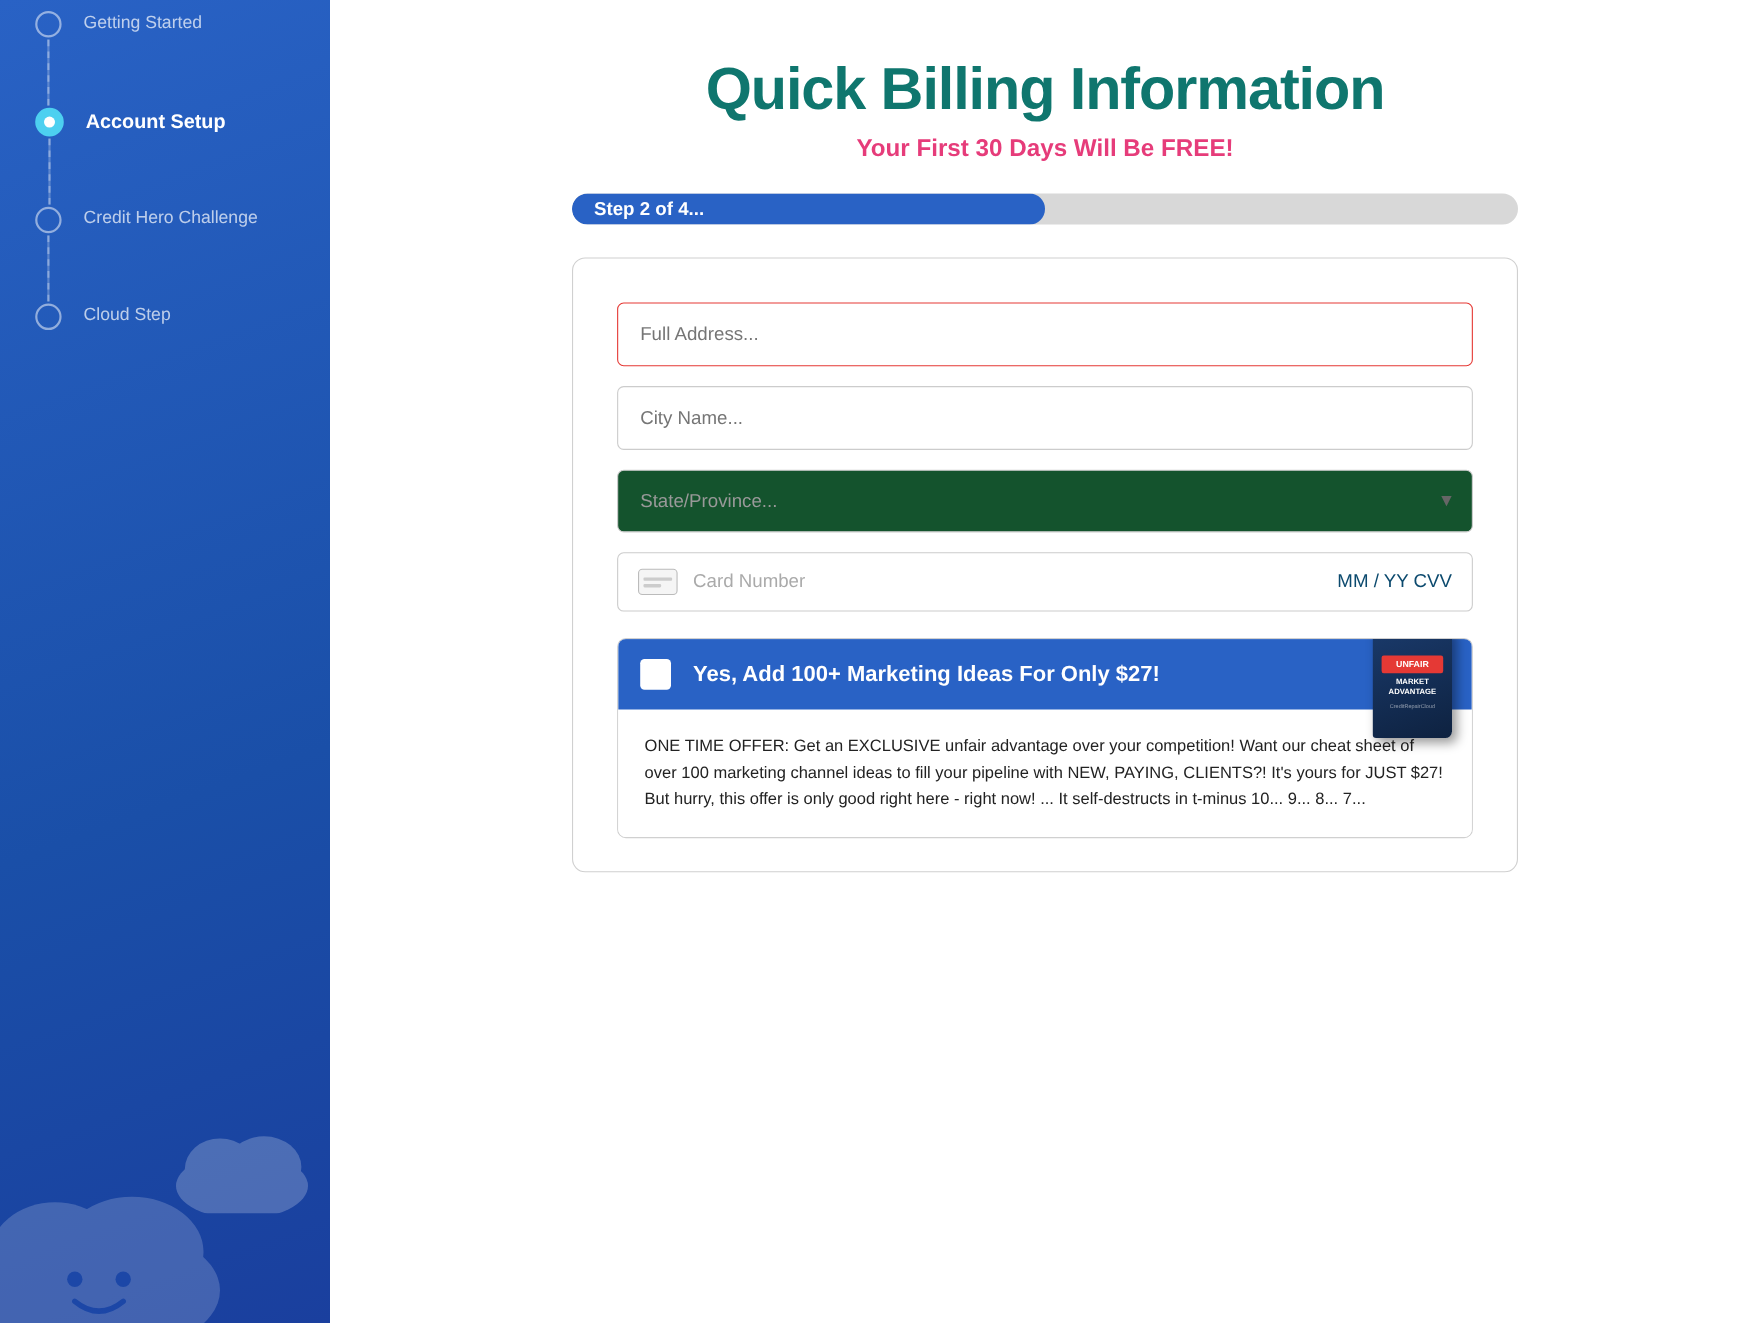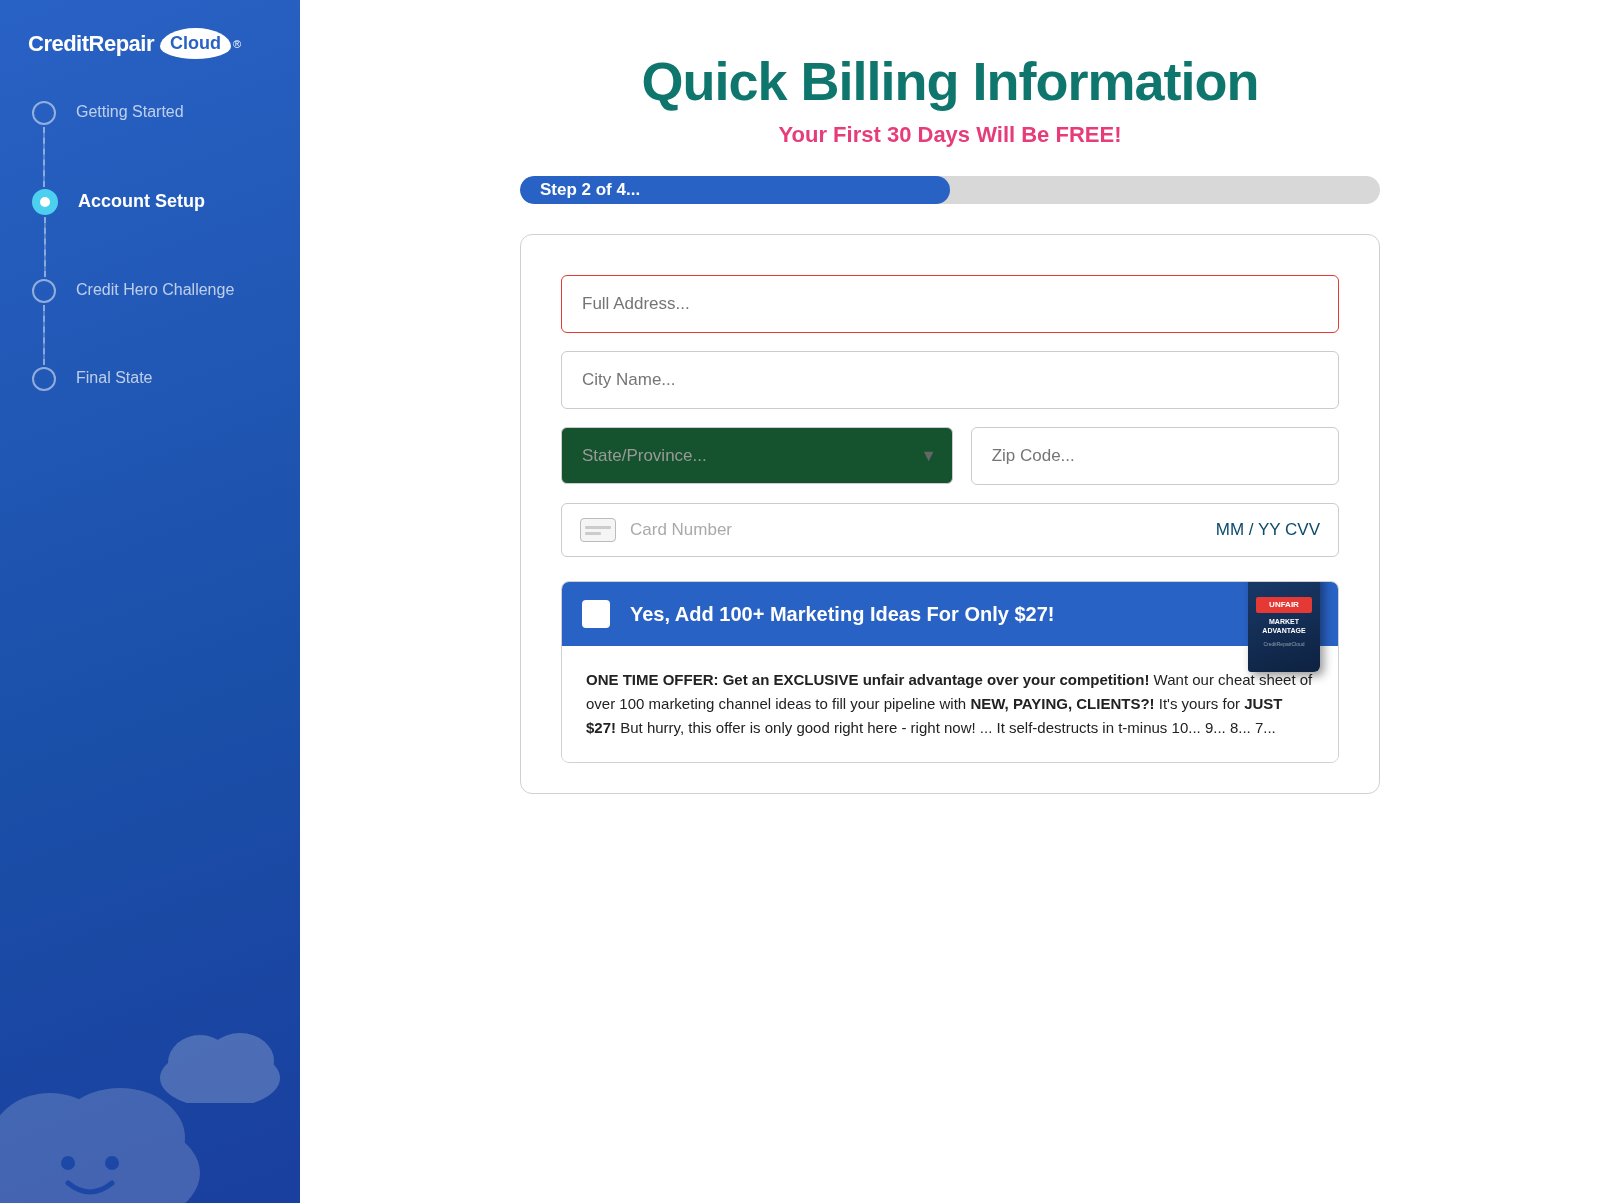--- a/index.html
+++ b/index.html
@@ -391,21 +391,21 @@
     }
 
     .upsell-body p {
       font-size: 15px;
       font-weight: 500;
       color: #222;
       line-height: 1.6;
     }
 
     .upsell-body strong {
-      font-weight: 700;
+      font-weight: 400;
       text-align: right;
     }
 
     
     .sidebar-bottom {
       position: absolute;
       bottom: 0;
       left: 0;
       width: 100%;
       height: 240px;
@@ -423,27 +423,20 @@
       position: absolute;
       bottom: 100px;
       right: 20px;
       opacity: 0.22;
     }
   </style>
 </head>
 <body>
 
 <div class="sidebar">
-  <div class="sidebar-logo">
-    <span class="logo-text">CreditRepair</span>
-    <span class="logo-cloud">
-      <span>Cloud</span>
-    </span>
-    <span class="logo-reg">®</span>
-  </div>
 
   <div class="sidebar-steps">
 
     <div class="step-item">
       <div class="step-connector">
         <div class="step-circle"></div>
         <div class="step-line"></div>
       </div>
       <div class="step-label">Getting Started</div>
     </div>
@@ -461,21 +454,21 @@
         <div class="step-circle"></div>
         <div class="step-line"></div>
       </div>
       <div class="step-label">Credit Hero Challenge</div>
     </div>
 
     <div class="step-item">
       <div class="step-connector">
         <div class="step-circle"></div>
       </div>
-      <div class="step-label">Final State</div>
+      <div class="step-label">Cloud Step</div>
     </div>
 
   </div>
 
   <div class="sidebar-bottom">
     <svg class="cloud-big" width="220" height="160" viewBox="0 0 220 160">
       <ellipse cx="110" cy="110" rx="110" ry="60" fill="white"></ellipse>
       <ellipse cx="70" cy="80" rx="60" ry="50" fill="white"></ellipse>
       <ellipse cx="140" cy="75" rx="65" ry="50" fill="white"></ellipse>
 
@@ -513,21 +506,20 @@
       <input type="text" class="form-input" placeholder="City Name..." style="">
     </div>
 
     <div class="form-row-two">
       <div class="form-select-wrapper">
         <select class="form-select">
           <option value="" disabled="" selected="">State/Province...</option>
         </select>
         <span class="select-arrow">▼</span>
       </div>
-      <input type="text" class="form-input form-input-half" style="flex: 1 1 0%;" placeholder="Zip Code...">
     </div>
 
     <div class="card-row">
       <div class="card-icon">
         <div class="card-stripe">
           <div class="card-stripe-line"></div>
           <div class="card-stripe-line short"></div>
         </div>
       </div>
       <span class="card-number-placeholder">Card Number</span>

